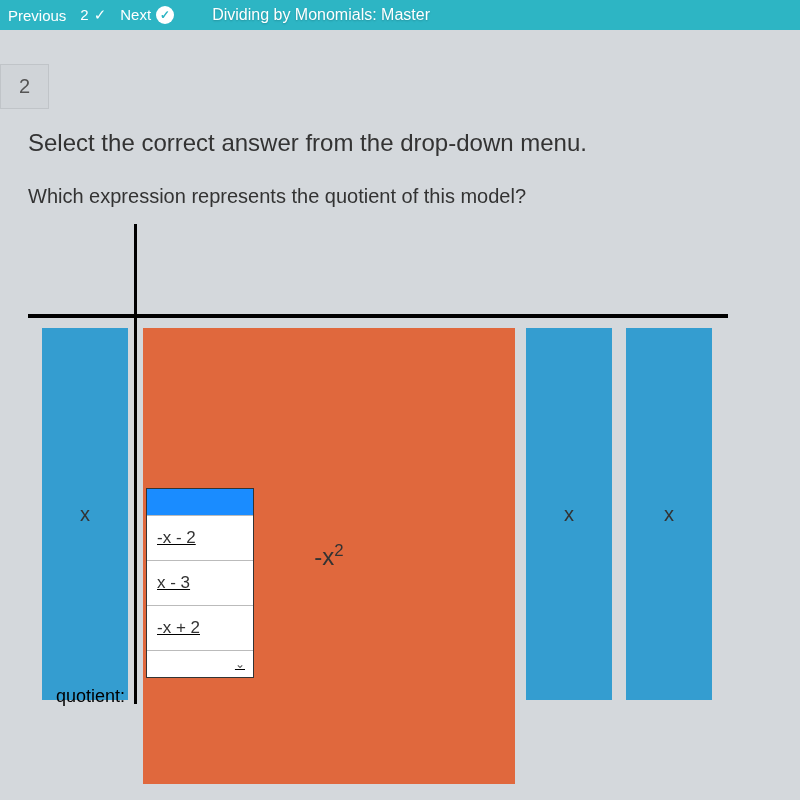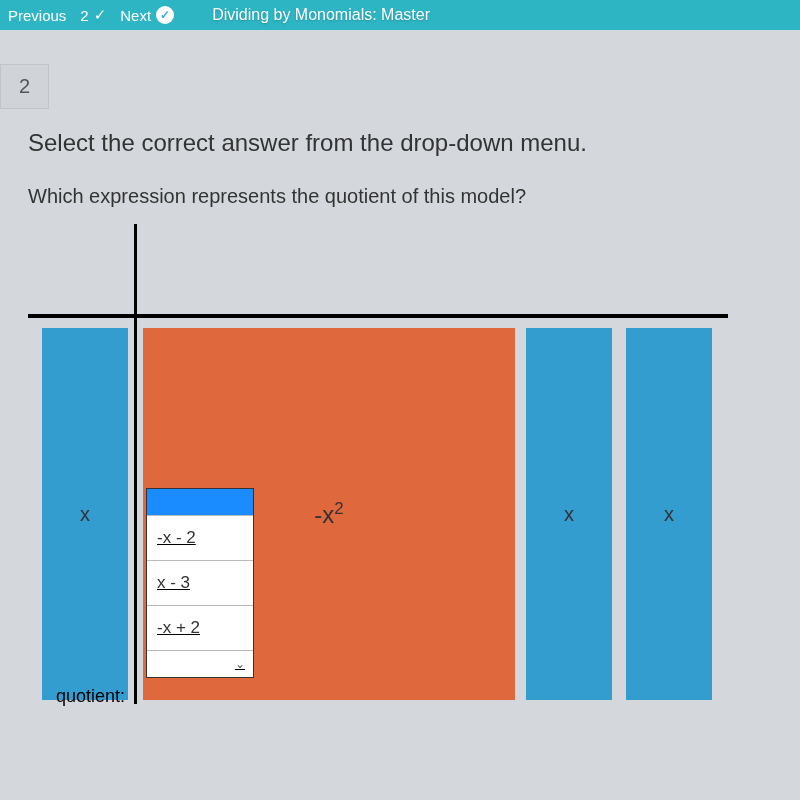--- a/index.html
+++ b/index.html
@@ -1,32 +1,32 @@
 <!DOCTYPE html>
 <html><head>
   <meta charset="utf-8">
   <style>
     * { margin: 0; padding: 0; box-sizing: border-box; }
     body { font-family: Arial, sans-serif; background: #d4d8dc; width: 800px; height: 800px; overflow: hidden; }
     .header { background: #2db5c4; height: 30px; display: flex; align-items: center; color: white; font-size: 15px; padding: 0 8px; gap: 14px; }
-    .header-item { display: flex; align-items: center; gap: 5px; }
+    .header-item { display: flex; align-items: flex-start; gap: 5px; }
     .header-title { font-size: 16px; margin-left: 24px; text-shadow: 0 1px 2px rgba(0,0,0,0.2); }
     .check-icon { display: inline-block; width: 18px; height: 18px; border-radius: 50%; background: white; color: #2db5c4; text-align: center; line-height: 18px; font-size: 12px; font-weight: bold; }
     .question-tag { background: #d0d4d8; display: inline-block; padding: 10px 18px; margin: 34px 0 0 0; font-size: 20px; color: #555; border: 1px solid #c0c4c8; }
     .content { padding: 20px 28px; }
     .instruction { font-size: 24px; color: #333; margin-bottom: 28px; }
     .question { font-size: 20px; color: #333; margin-bottom: 16px; }
     .model { position: relative; width: 700px; height: 480px; }
     .vline { position: absolute; left: 106px; top: 0; width: 3px; height: 480px; background: #000; }
     .hline { position: absolute; left: 0; top: 90px; width: 700px; height: 4px; background: #000; }
     .tile { position: absolute; display: flex; align-items: center; justify-content: center; font-size: 20px; color: #333; }
     .blue { background: #349dd0; }
     .orange { background: #e0683d; }
     .t-left { left: 14px; top: 104px; width: 86px; height: 372px; }
-    .t-sq { left: 115px; top: 104px; width: 372px; height: 372px; font-size: 24px; }
+    .t-sq { left: 115px; top: 104px; width: 372px; height: 456px; font-size: 24px; }
     .t-r1 { left: 498px; top: 104px; width: 86px; height: 372px; }
     .t-r2 { left: 598px; top: 104px; width: 86px; height: 372px; }
     .dropdown { position: absolute; left: 118px; top: 264px; width: 108px; background: #fff; border: 1px solid #333; z-index: 10; text-decoration: underline; }
     .dd-selected { background: #1a8cff; height: 26px; }
     .dd-option { padding: 12px 10px; font-size: 17px; color: #333; border-top: 1px solid #bbb; }
     .dd-option:first-of-type { border-top: none; }
     .dd-footer { border-top: 1px solid #bbb; display: flex; justify-content: flex-end; padding: 6px 8px; }
     .chevron { font-size: 12px; color: #555; }
     .quotient-label { position: absolute; left: 28px; top: 462px; font-size: 18px; color: #000000; }
     sup { font-size: 0.7em; }

